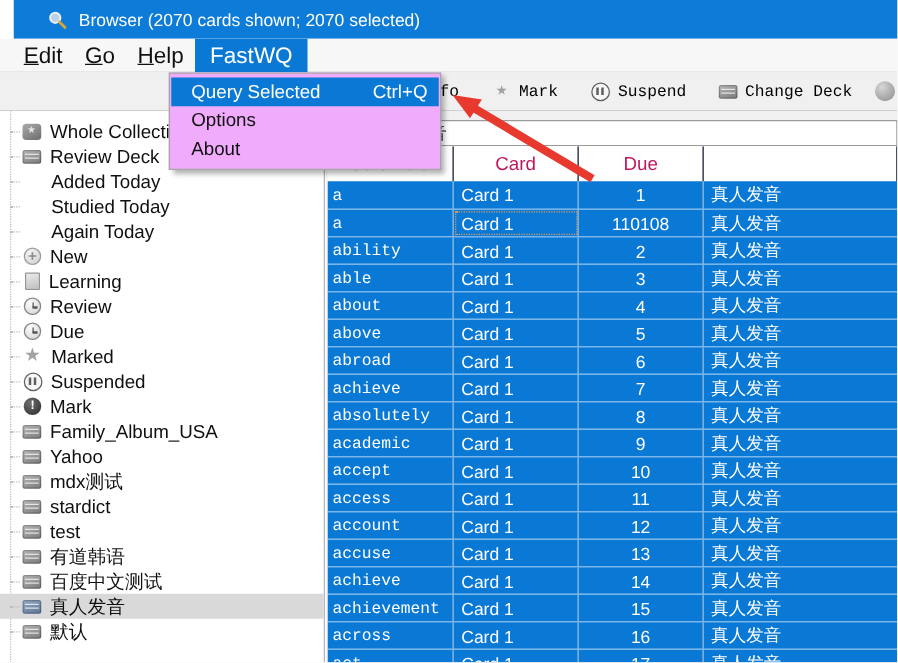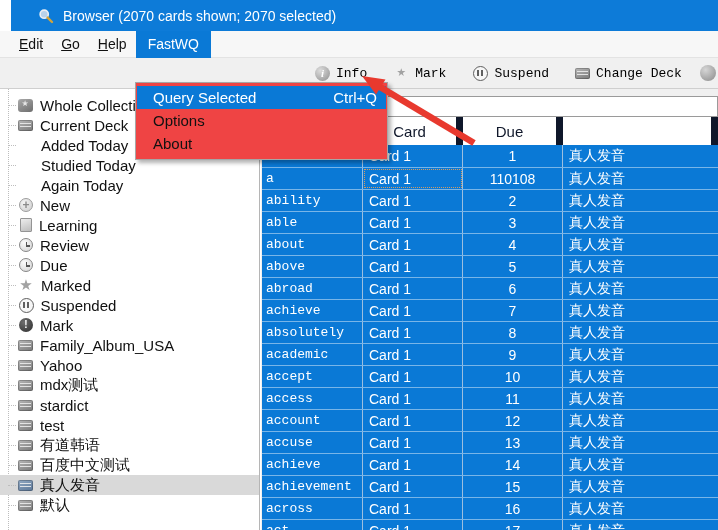--- a/index.html
+++ b/index.html
@@ -8,21 +8,21 @@
   .screen { position:relative; width:718px; height:530px; overflow:hidden; background:#fff; }
 
   
   .titlebar { position:absolute; left:11px; top:0; width:718px; height:31px;
     background:var(--titlebar); display:flex; align-items:center; padding-left:27px; }
   .titlebar .ttext { color:#fff; font-size:14px; margin-left:9px; }
 
   
   .menubar { position:absolute; left:0; top:31px; width:718px; height:27px;
     background:#f7f7f7; border-bottom:1px solid #e3e3e3; display:flex; padding-left:10px; }
-  .mb-item { height:27px; line-height:26px; padding:0 9px; font-size:14px; color:#111; cursor:default;text-align:center; }
+  .mb-item { height:27px; line-height:26px; padding:0 9px; font-size:18px; color:#111; cursor:default;text-align:center; }
   .mb-item.active { background:var(--accent); color:#fff; padding:0 12px; }
   .mb-item u { text-decoration:underline; }
 
   
   .toolbar { position:absolute; left:0; top:58px; width:718px; height:31px;
     background:var(--toolbar_bg); border-bottom:1px solid #cfcfcf;
     display:flex; align-items:center; gap:26px; padding-left:315px; }
   .tb-item { display:flex; align-items:center; gap:6px;
     font-family:"Liberation Mono","DejaVu Sans Mono",monospace; font-size:13px; color:#000; white-space:nowrap; }
 
@@ -71,36 +71,36 @@
   .sb-item::before { content:""; position:absolute; left:8px; top:10px; width:8px; border-top:1px dotted #bdbdbd; }
   .sb-item .ic { margin-right:7px; }
   .sb-item.sel { background:var(--sidebar_selected_bg); }
 
   
   .main { position:absolute; left:261px; top:89px; width:457px; height:441px; background:var(--toolbar_bg); }
   .search { position:absolute; left:1px; top:7px; width:456px; height:21px;
     border:1px solid #9a9a9a; background:#fff; font-size:14px; padding:0 5px; color:#000; outline:none; }
   .table { position:absolute; left:1px; top:28px; width:456px; bottom:0; background:#fff; overflow:hidden; }
   .thead { display:flex; height:28px; background:#fff; }
-  .th { display:flex; align-items:center; justify-content:center; font-size:15px; color:#0f172a;
-    border-right:7px solid #0f172a; }
+  .th { display:flex; align-items:center; justify-content:center; font-size:15px; color:#be185d;
+    border-right:1px solid #0f172a; }
   .row { display:flex; height:22px; background:var(--selection); }
   .row + .row { border-top:1px solid rgba(255,255,255,.45); }
   .td { display:flex; align-items:center; color:#fff; border-right:1px solid rgba(205,215,225,.75);
     overflow:hidden; white-space:nowrap; }
   .td.sort { font-family:"Liberation Mono","DejaVu Sans Mono",monospace; font-size:13px; padding-left:4px; }
   .td.card { font-size:14px; padding-left:6px; }
   .td.due  { font-size:14px; justify-content:center; }
   .td.deck { font-size:14px; padding-left:6px; border-right:none; }
   .c0 { width:101px; } .c1 { width:100px; } .c2 { width:100px; } .c3 { flex:1; }
   .td.focuscell { outline:1px dotted #d79b5e; outline-offset:-2px; }
 
   
-  .popup { position:absolute; left:135px; top:58px; width:253px; background:#ef4444;
-    border:1px solid #a6a6a6; box-shadow:3px 3px 4px rgba(0,0,0,.3); padding:3px 0 4px 0; z-index:40;margin-top:24px; }
+  .popup { position:absolute; left:135px; top:58px; width:218px; background:#f0abfc;
+    border:1px solid #a6a6a6; box-shadow:3px 3px 4px rgba(0,0,0,.3); padding:3px 0 4px 0; z-index:40; }
   .pm-item { height:23px; display:flex; align-items:center; padding:0 10px 0 17px;
     font-size:15px; color:#111; }
   .pm-item.hl { background:var(--accent); color:#fff; margin:0 1px; padding:0 9px 0 16px; }
   .pm-short { margin-left:auto; }
 
   
   .arrow { position:absolute; left:0; top:0; width:718px; height:530px; z-index:60; pointer-events:none; }
   .arrow line { stroke:var(--arrow); stroke-width:6.5; stroke-linecap:butt; }
   .arrow polygon { fill:var(--arrow); }
 </style>
@@ -144,21 +144,21 @@
       <span class="ic ic-circle-partial"></span>
     </div>
 
   <div class="sidebar" id="sidebar">
       <div class="sb-item">
         <span class="ic ic-collection"></span>
         <span>Whole Collection</span>
       </div>
       <div class="sb-item">
         <span class="ic icb"></span>
-        <span>Current Deck</span>
+        <span>Review Deck</span>
       </div>
       <div class="sb-item">
         <span class="ic ic-calendar"></span>
         <span>Added Today</span>
       </div>
       <div class="sb-item">
         <span class="ic ic-calendar"></span>
         <span>Studied Today</span>
       </div>
       <div class="sb-item">

